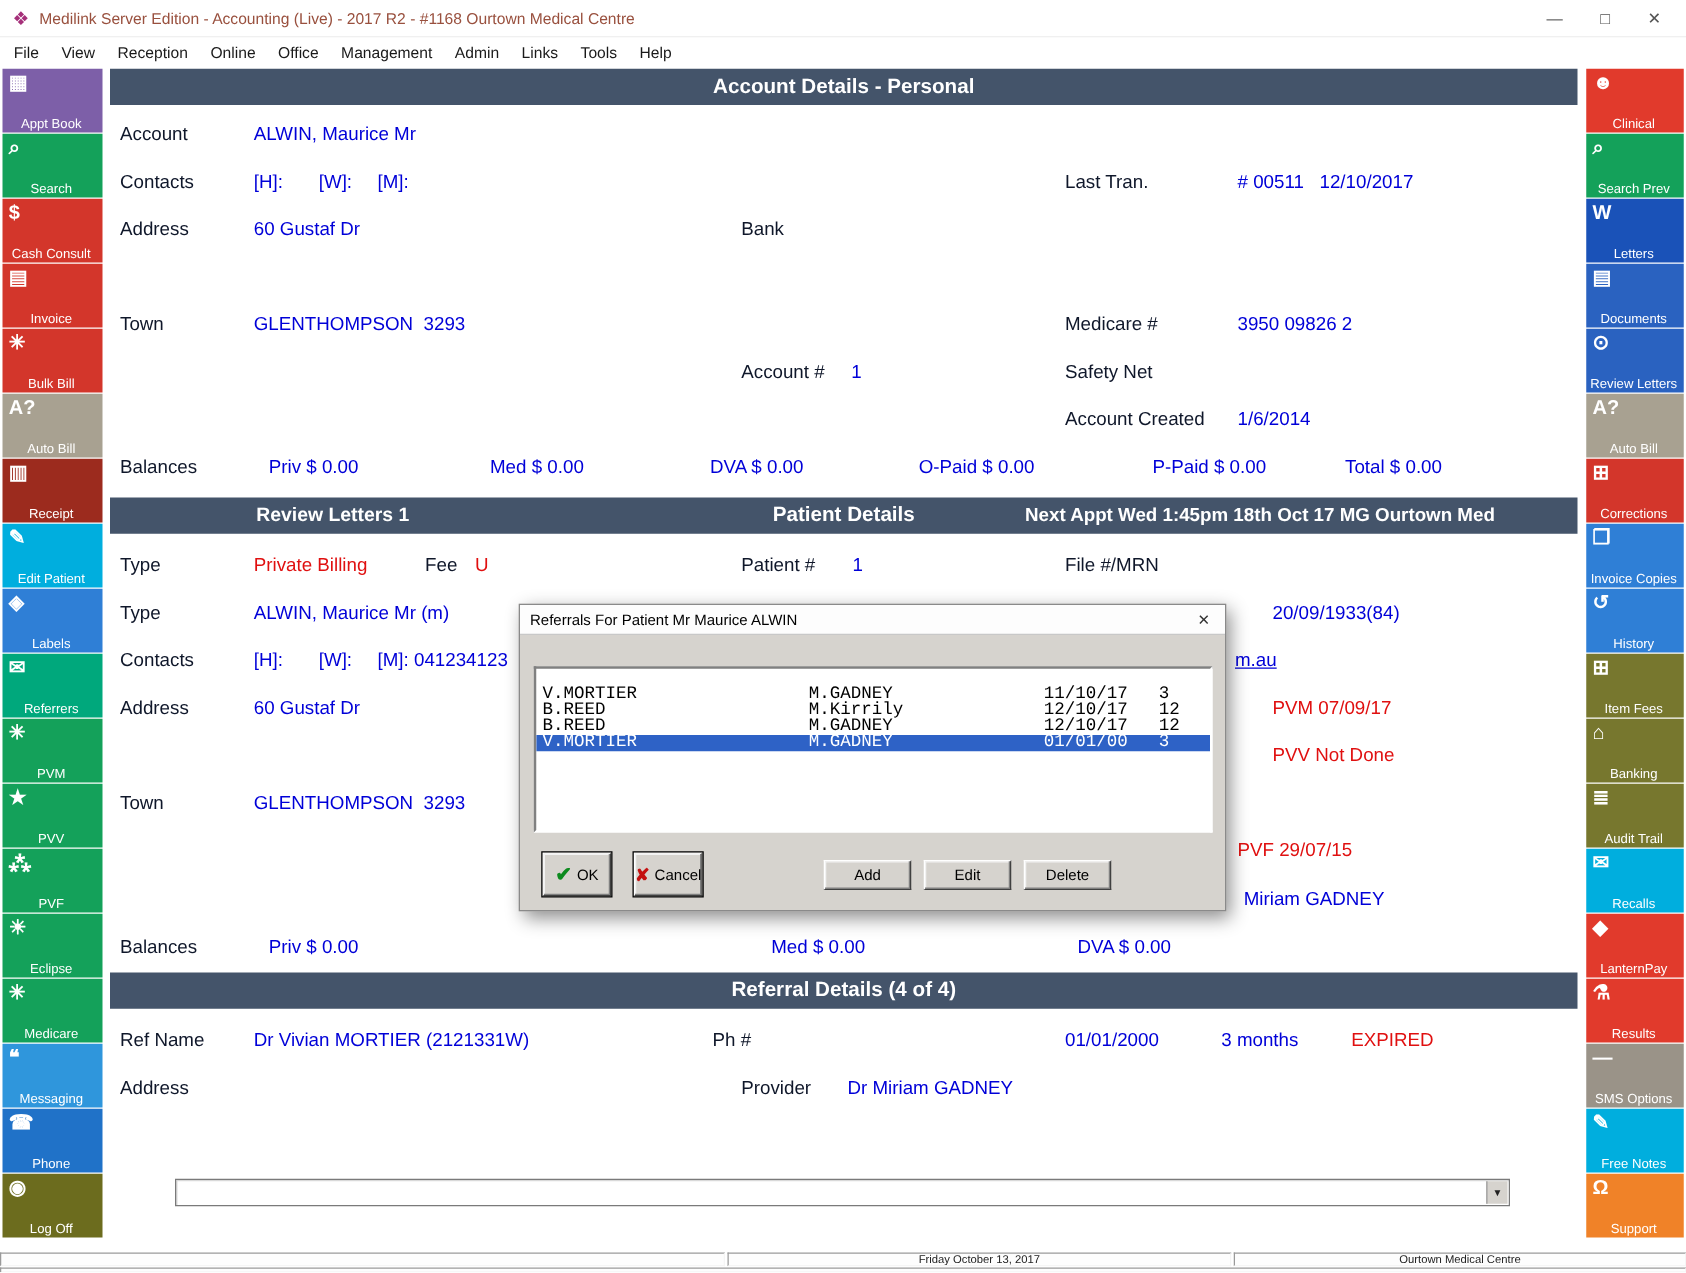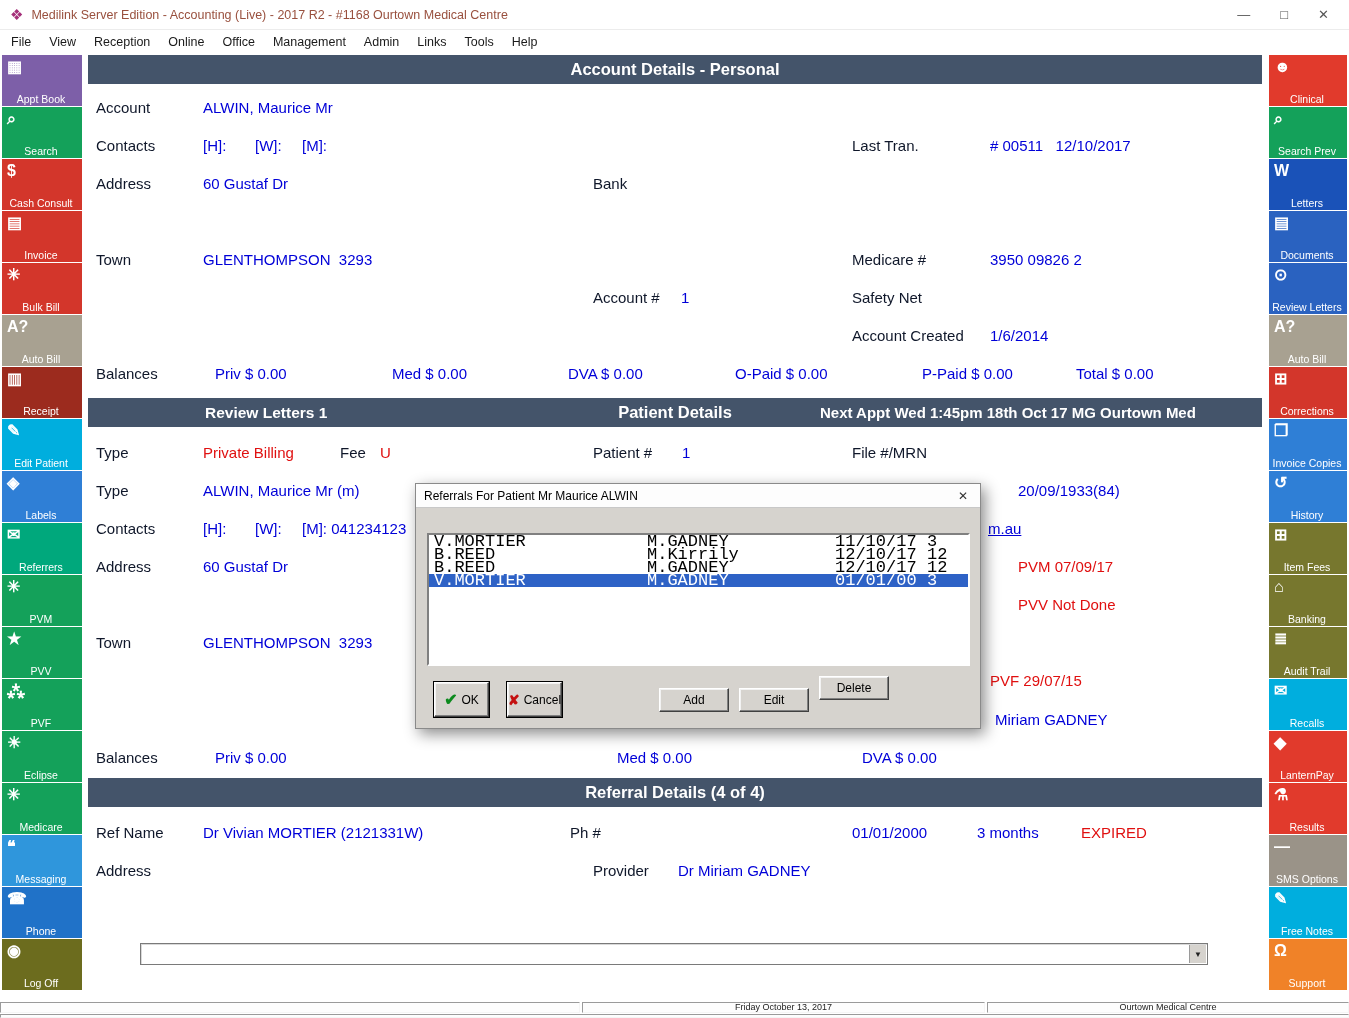--- a/index.html
+++ b/index.html
@@ -60,36 +60,36 @@
 
   
   .dialog { position:absolute; left:415px; top:483px; width:566px; height:246px;
     background:#d6d3ce; border:1px solid #8a8a8a; box-shadow:4px 5px 14px rgba(0,0,0,.45); z-index:50; }
   .dlg-title { position:absolute; left:0; top:0; right:0; height:24px; background:#fdfdfd;
     border-bottom:1px solid #c8c8c8; display:flex; align-items:center; padding:0 8px; }
   .dlg-title-text { font-size:12px; color:#000; }
   .dlg-close { margin-left:auto; font-size:12px; color:#333; padding:0 4px; }
   .listbox { position:absolute; left:11px; top:49px; width:543px; height:133px; background:#fff;
     border:2px solid; border-color:#808080 #ffffff #ffffff #808080;
-    font-family:"Liberation Mono","DejaVu Sans Mono",monospace; font-size:17px; overflow:hidden; padding-top:0; }
+    font-family:"Liberation Mono","DejaVu Sans Mono",monospace; font-size:14px; overflow:hidden; padding-top:14px; }
   .lb-row { display:flex; height:13px; line-height:13px; color:#000; white-space:pre; }
   .lb-row.sel { background:var(--sel); color:#fff; }
   .c-referrer { width:218px; padding-left:5px; } .c-provider { width:188px; } .c-date { width:92px; } .c-months { flex:1; }
 
   .dlg-btn { position:absolute; background:#d6d3ce; font-family:"Liberation Sans",sans-serif;
     font-size:12px; color:#000; display:flex; align-items:center; justify-content:center; gap:4px; }
   .bevel { border:1px solid; border-color:#ffffff #404040 #404040 #ffffff;
     box-shadow:inset -1px -1px 0 #808080, inset 1px 1px 0 #f2f2f2; }
   .btn-ok     { left:18px; top:198px; width:55px; height:35px; outline:1.5px solid #000; }
   .btn-cancel { left:91px; top:198px; width:55px; height:35px; outline:1.5px solid #000; }
   .ok-check  { color:#0c8a1e; font-size:16px; font-weight:bold; }
   .cancel-x  { color:#c41010; font-size:14px; font-weight:bold; }
   .btn-add    { left:243px; top:204px; width:70px; height:24px; }
   .btn-edit   { left:323px; top:204px; width:70px; height:24px; }
-  .btn-delete { left:403px; top:192px; width:70px; height:24px; }
+  .btn-delete { left:403px; top:204px; width:70px; height:24px; }
 </style>
 </head>
 <body>
 
 <div class="titlebar">
   <span class="app-icon">❖</span>
   <span class="title-text">Medilink Server Edition - Accounting (Live) - 2017 R2 - #1168 Ourtown Medical Centre</span>
   <div class="win-controls">
     <span>—</span>
     <span>□</span>

